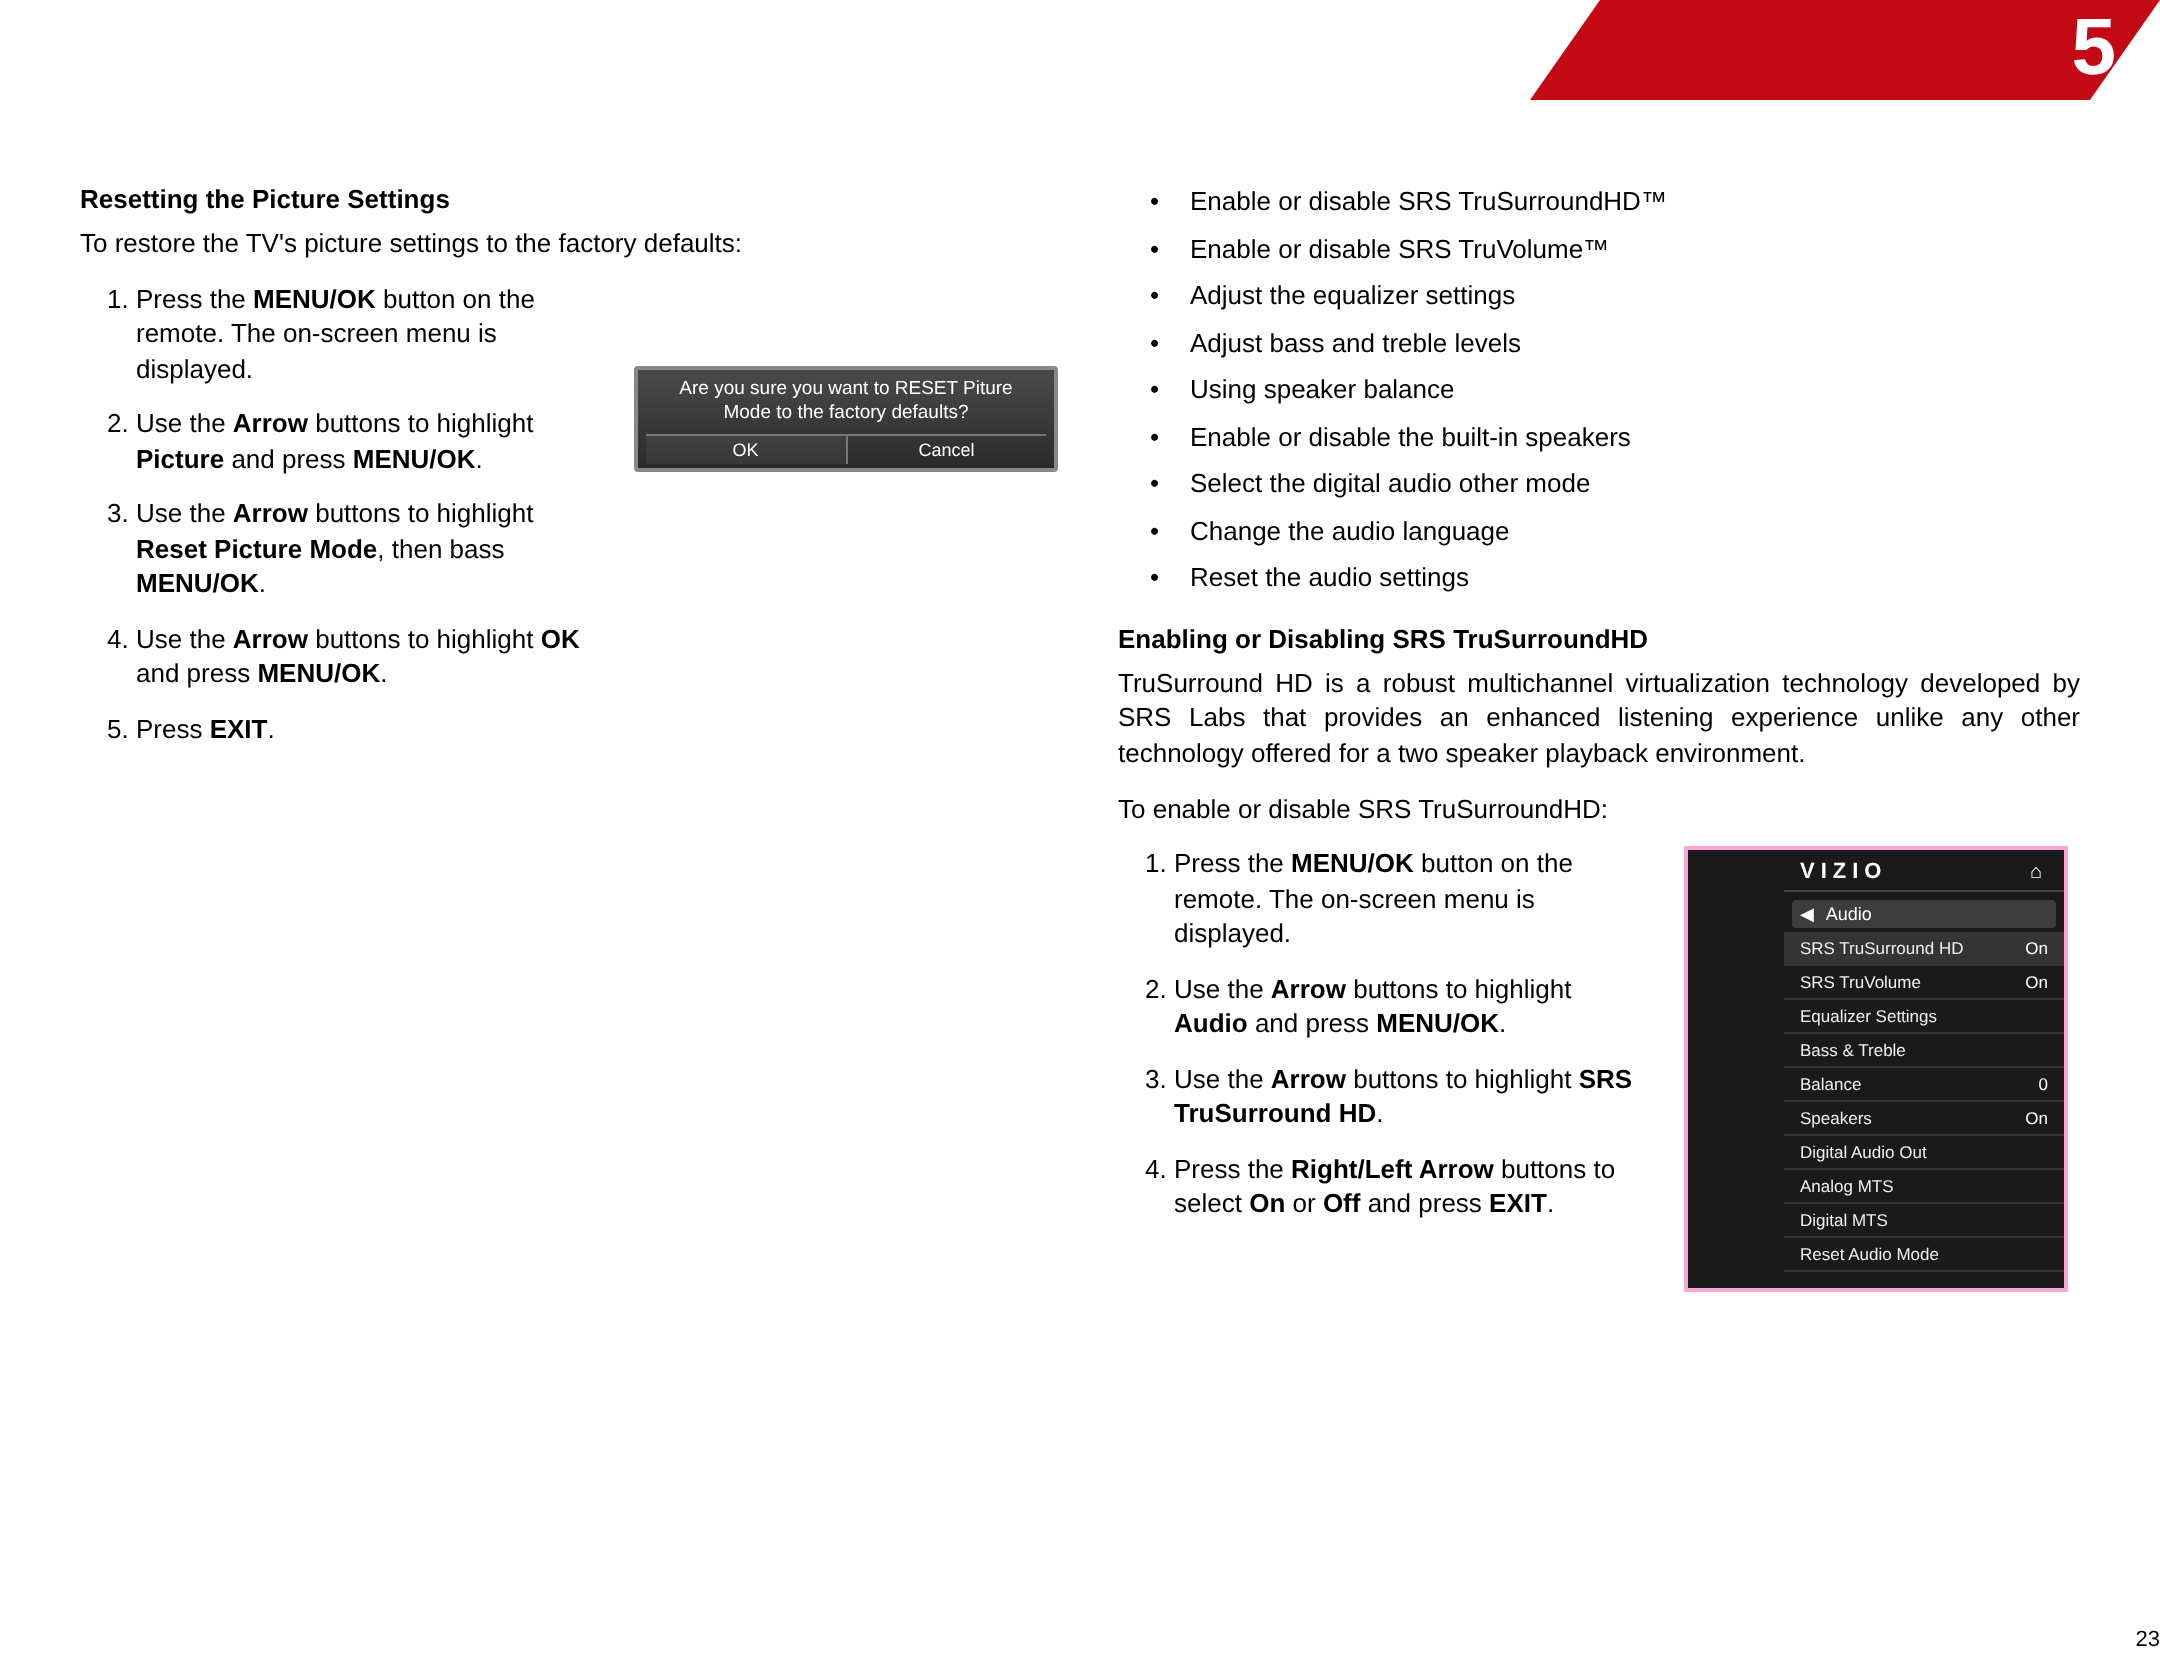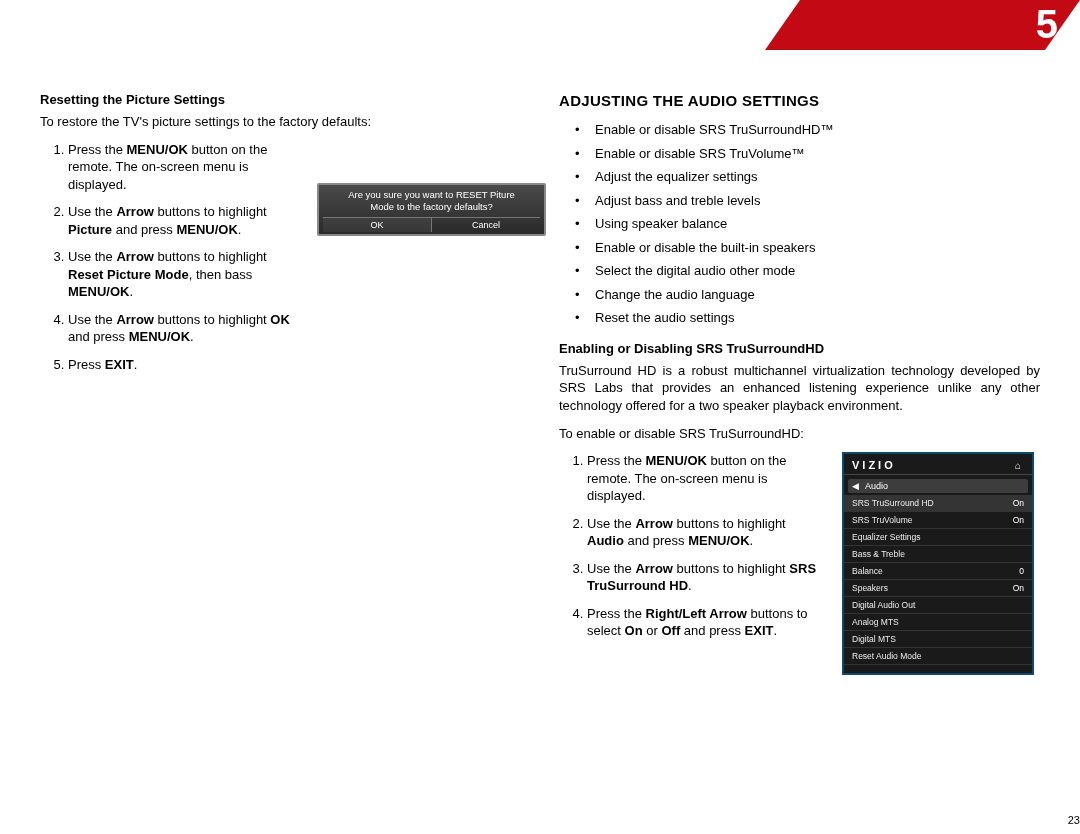--- a/index.html
+++ b/index.html
@@ -87,21 +87,21 @@
   }
   b { font-weight: bold; }
   .left-layout { display: flex; gap: 12px; align-items: flex-start; }
   .left-layout .textcol { flex: 1; }
   .left-layout .imgcol { width: 204px; padding-top: 42px; }
   .right-layout { display: flex; gap: 12px; align-items: flex-start; }
   .right-layout .textcol { flex: 1; }
   .right-layout .imgcol { width: 198px; }
   
   .osd-dialog {
-    width: 229px;
+    width: 212px;
     border: 2px solid #888;
     background: linear-gradient(#4a4a4a,#2a2a2a);
     color: #ddd;
     font-family: Arial, sans-serif;
     font-size: 9.5px;
     padding: 4px 4px 2px 4px;
     border-radius: 2px;
   }
   .osd-dialog .msg { text-align: center; line-height: 1.3; margin-bottom: 4px; color:#fff; }
   .osd-dialog .btns { display: flex; border-top: 1px solid #777; }
@@ -110,25 +110,26 @@
     font-size: 9px; color:#fff;
   }
   .osd-dialog .btns div:first-child {
     border-right: 1px solid #777;
     background: rgba(255,255,255,0.06);
   }
   
   .osd-audio {
     width: 192px;
     background: #1a1a1a;
-    border: 2px solid #0c4a6e;
+    border: 2px solid #f9a8d4;
     color: #ddd;
     font-family: Arial, sans-serif;
     font-size: 8.5px;
     padding-bottom: 8px;
+    padding-left: 48px;
   }
   .osd-audio .brand {
     display: flex; justify-content: space-between; align-items: center;
     padding: 5px 8px 3px 8px;
     font-size: 11px; letter-spacing: 3px; font-weight: bold;
     color:#fff;
     border-bottom: 1px solid #444;
   }
   .osd-audio .brand .home { font-size: 10px; }
   .osd-audio .crumb {
@@ -193,21 +194,20 @@
           <div class="btns">
             <div>OK</div>
             <div>Cancel</div>
           </div>
         </div>
       </div>
     </div>
   </div>
 
   <div class="col">
-    <div class="section-title">ADJUSTING THE AUDIO SETTINGS</div>
     <ul class="bullets">
       <li>Enable or disable SRS TruSurroundHD™</li>
       <li>Enable or disable SRS TruVolume™</li>
       <li>Adjust the equalizer settings</li>
       <li>Adjust bass and treble levels</li>
       <li>Using speaker balance</li>
       <li>Enable or disable the built-in speakers</li>
       <li>Select the digital audio other mode</li>
       <li>Change the audio language</li>
       <li>Reset the audio settings</li>

